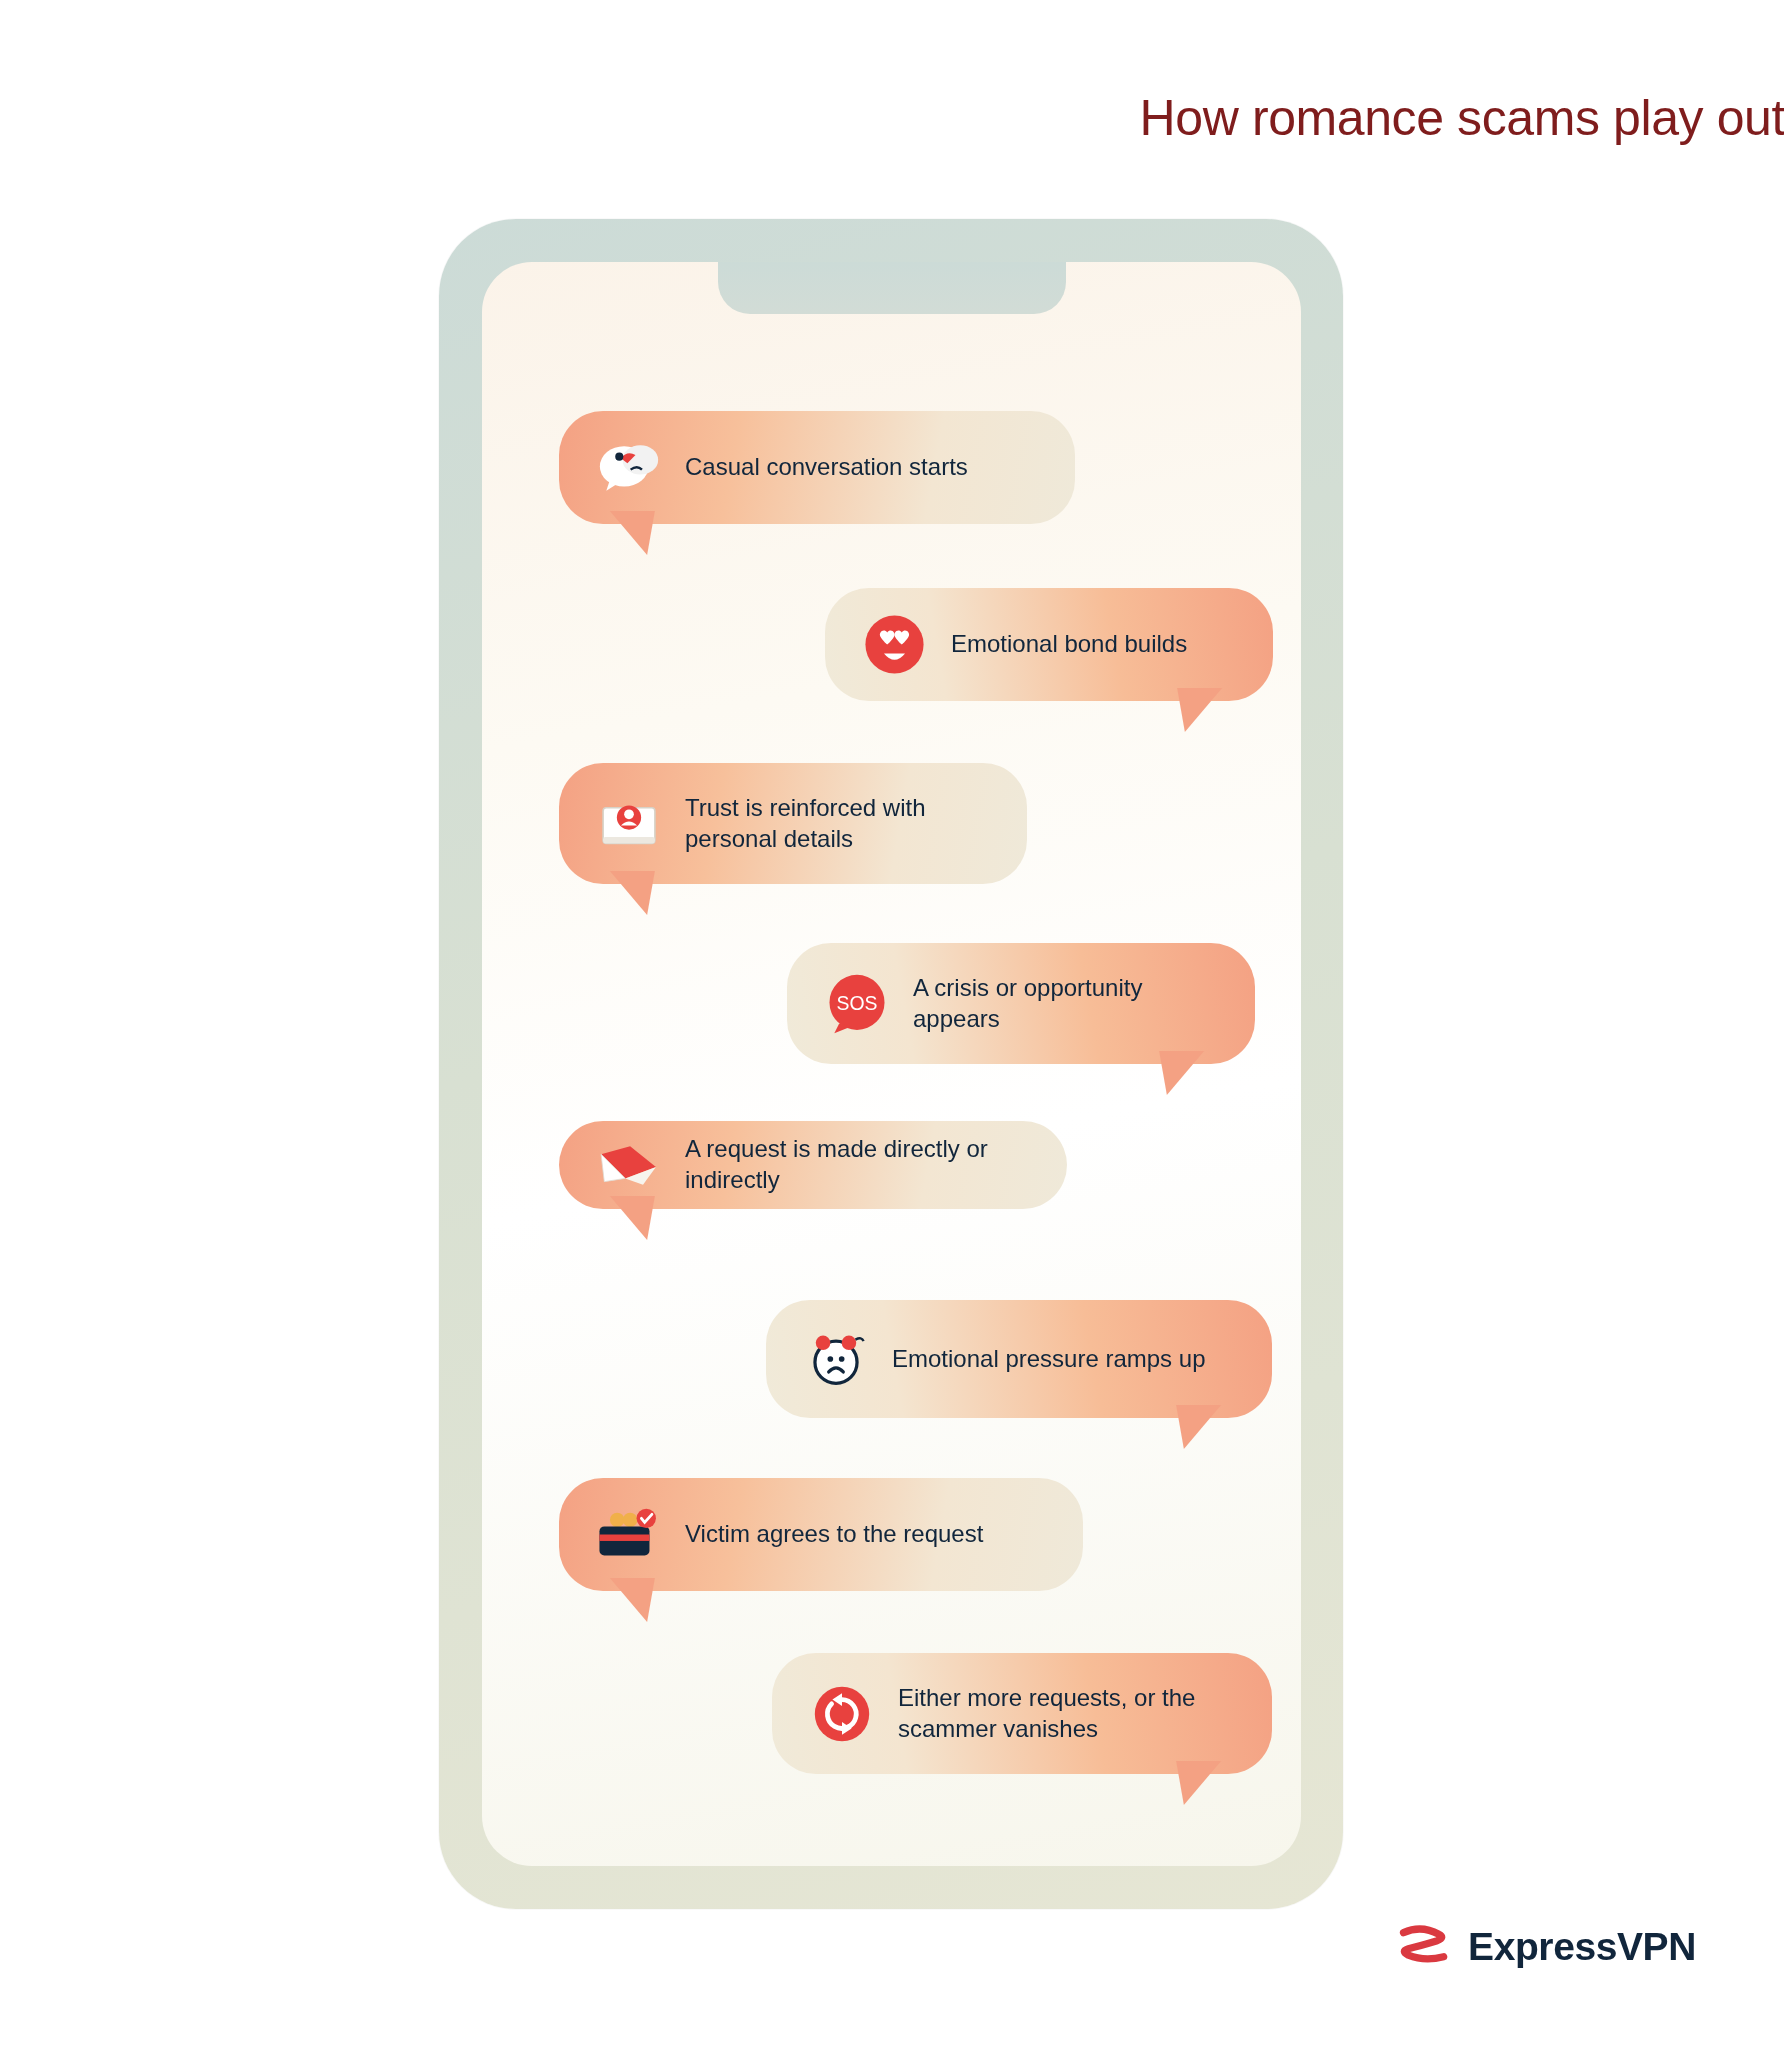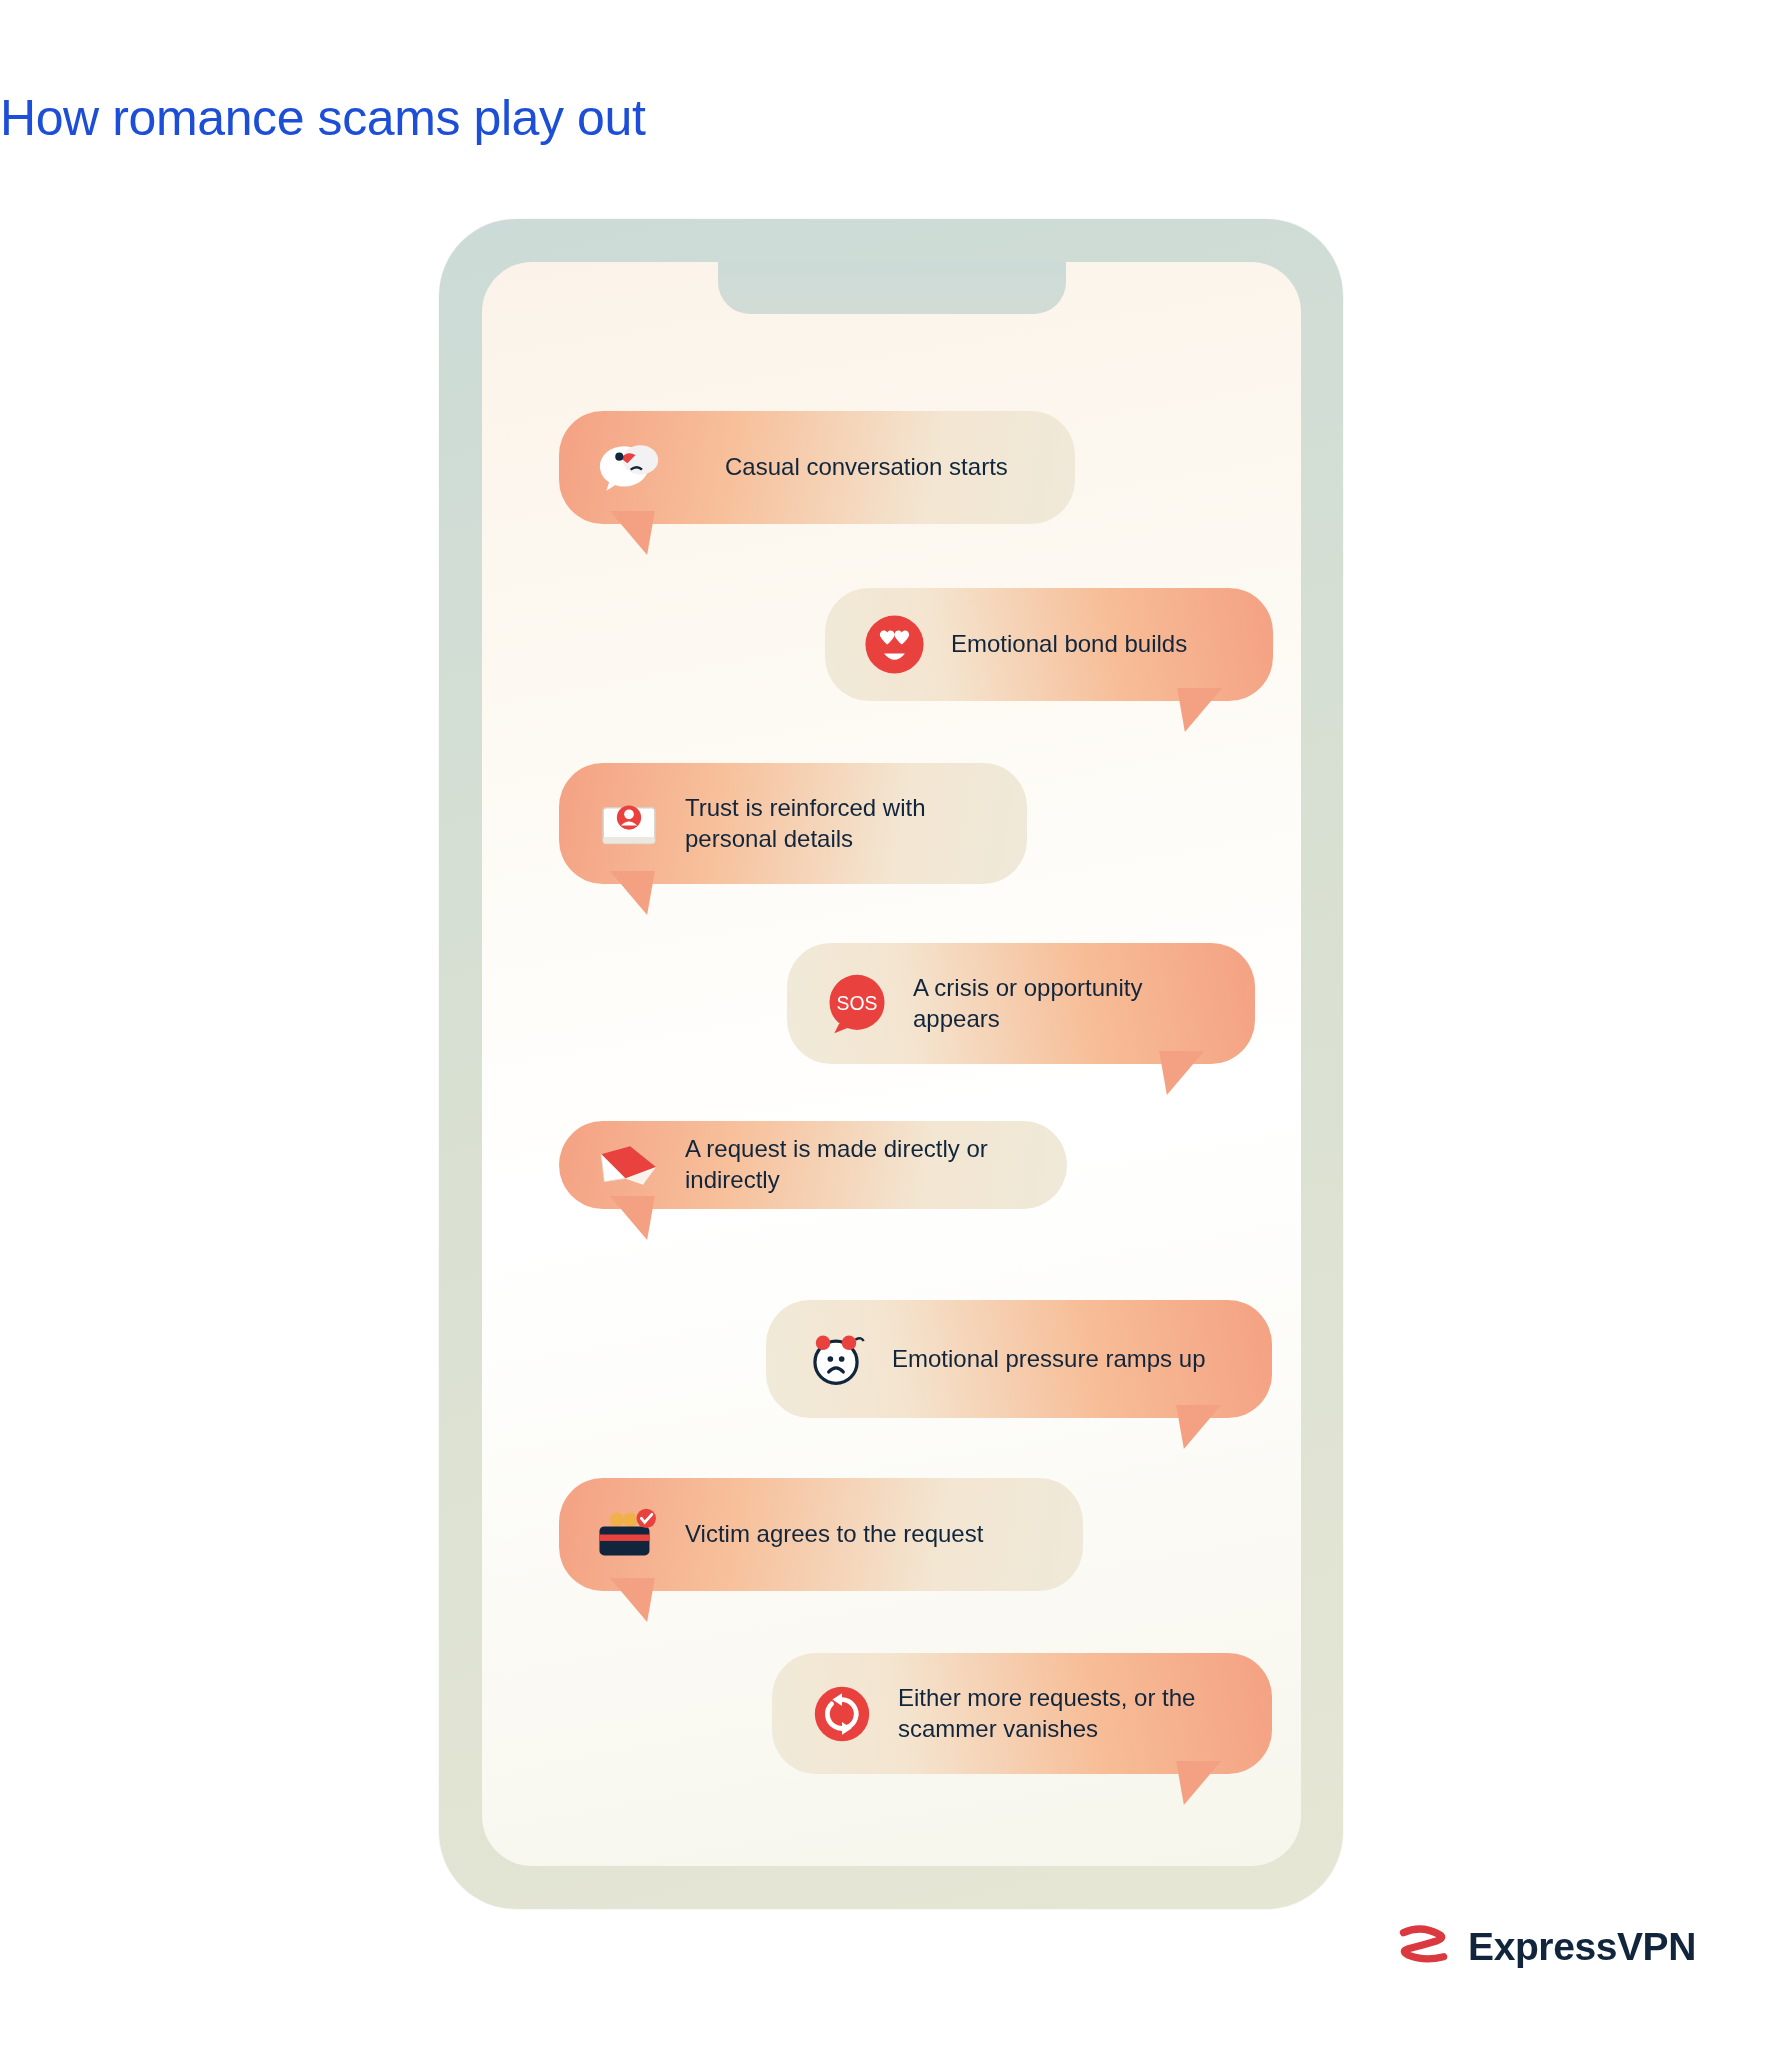--- a/index.html
+++ b/index.html
@@ -13,23 +13,23 @@
     font-family: "Liberation Sans", sans-serif;
     position: relative;
     overflow: hidden;
   }
 
   .page-title {
     position: absolute;
     top: 89px;
     left: 0;
     width: 1785px;
-    text-align: left;
+    text-align: right;
     font-size: 50px;
-    color: #1d4ed8;
+    color: #7f1d1d;
     font-weight: 400;
     letter-spacing: -0.4px;
   }
 
   
   .phone-frame {
     position: absolute;
     left: 439px;
     top: 219px;
     width: 904px;
@@ -108,21 +108,21 @@
     flex: 0 0 auto;
     width: 71px;
     height: 71px;
     margin-right: 21px;
     display: flex;
     align-items: center;
     justify-content: center;
   }
 
   
-  #b1 { left: 77px;  top: 149px;  width: 516px; height: 113px; gap: 40px; }
+  #b1 { left: 77px;  top: 149px;  width: 516px; height: 113px; }
   #b2 { left: 343px; top: 326px;  width: 448px; height: 113px; }
   #b3 { left: 77px;  top: 501px;  width: 468px; height: 121px; }
   #b4 { left: 305px; top: 681px;  width: 468px; height: 121px; }
   #b5 { left: 77px;  top: 859px; width: 508px; height: 88px; }
   #b6 { left: 284px; top: 1038px; width: 506px; height: 118px; }
   #b7 { left: 77px;  top: 1216px; width: 524px; height: 113px; }
   #b8 { left: 290px; top: 1391px; width: 500px; height: 121px; }
 
   
   .logo-wrap {

